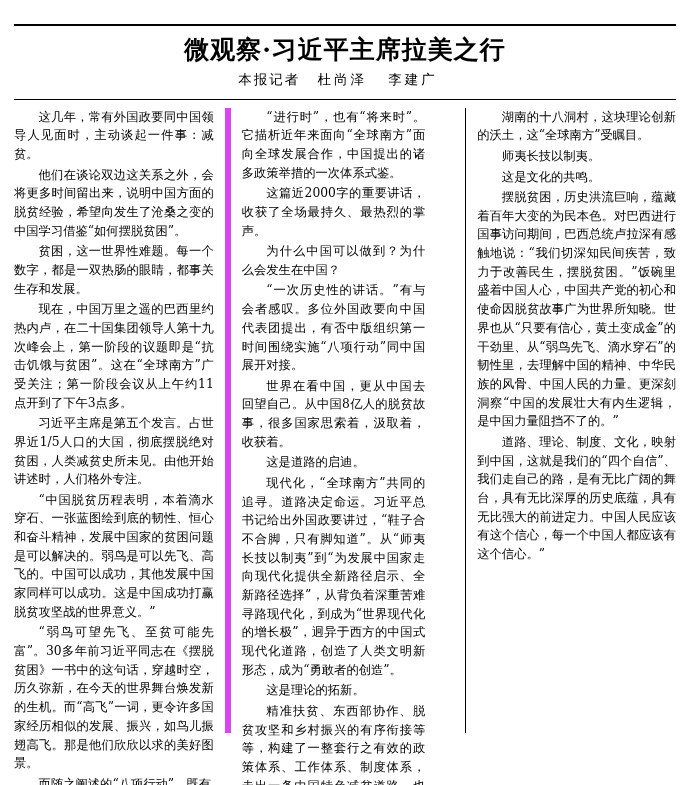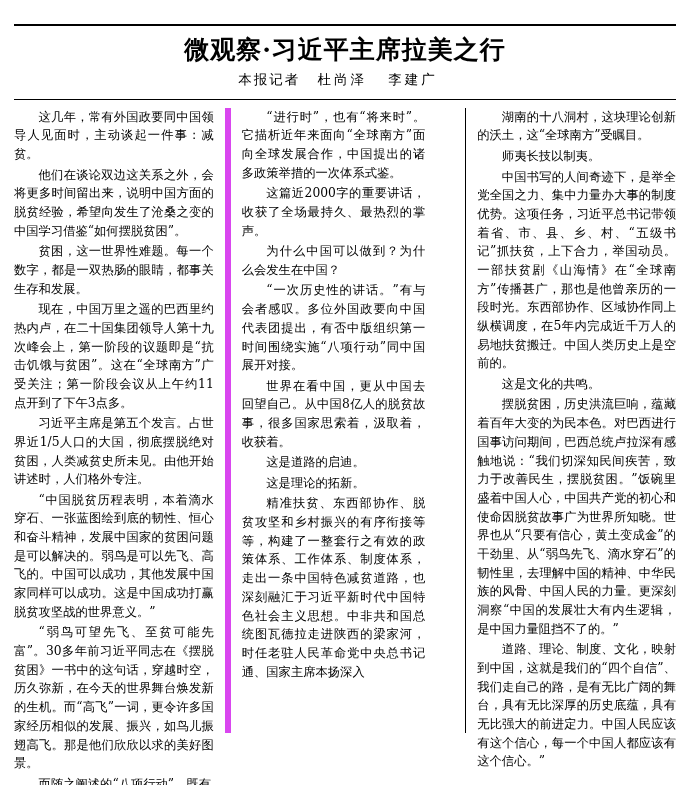--- a/index.html
+++ b/index.html
@@ -116,28 +116,28 @@
       <p>而随之阐述的“八项行动”。既有</p>
     </div>
 
     <div class="col c2">
       <p>“进行时”，也有“将来时”。它描析近年来面向“全球南方”面向全球发展合作，中国提出的诸多政策举措的一次体系式鉴。</p>
       <p>这篇近2000字的重要讲话，收获了全场最持久、最热烈的掌声。</p>
       <p>为什么中国可以做到？为什么会发生在中国？</p>
       <p>“一次历史性的讲话。”有与会者感叹。多位外国政要向中国代表团提出，有否中版组织第一时间围绕实施“八项行动”同中国展开对接。</p>
       <p>世界在看中国，更从中国去回望自己。从中国8亿人的脱贫故事，很多国家思索着，汲取着，收获着。</p>
       <p>这是道路的启迪。</p>
+      <p>现代化，“全球南方”共同的追寻。道路决定命运。习近平总书记给出外国政要讲过，“鞋子合不合脚，只有脚知道”。从“师夷长技以制夷”到“为发展中国家走向现代化提供全新路径启示、全新路径选择”，从背负着深重苦难寻路现代化，到成为“世界现代化的增长极”，迥异于西方的中国式现代化道路，创造了人类文明新形态，成为“勇敢者的创造”。</p>
       <p>这是理论的拓新。</p>
       <p>精准扶贫、东西部协作、脱贫攻坚和乡村振兴的有序衔接等等，构建了一整套行之有效的政策体系、工作体系、制度体系，走出一条中国特色减贫道路，也深刻融汇于习近平新时代中国特色社会主义思想。中非共和国总统图瓦德拉走进陕西的梁家河，时任老驻人民革命党中央总书记通、国家主席本扬深入</p>
     </div>
 
     <div class="col c3">
       <p>湖南的十八洞村，这块理论创新的沃土，这“全球南方”受瞩目。</p>
       <p>师夷长技以制夷。</p>
-      <p>中国书写的人间奇迹下，是举全党全国之力、集中力量办大事的制度优势。这项任务，习近平总书记带领着省、市、县、乡、村、“五级书记”抓扶贫，上下合力，举国动员。一部扶贫剧《山海情》在“全球南方”传播甚广，那也是他曾亲历的一段时光。东西部协作、区域协作同上纵横调度，在5年内完成近千万人的易地扶贫搬迁。中国人类历史上是空前的。</p>
       <p>这是文化的共鸣。</p>
       <p>摆脱贫困，历史洪流巨响，蕴藏着百年大变的为民本色。对巴西进行国事访问期间，巴西总统卢拉深有感触地说：“我们切深知民间疾苦，致力于改善民生，摆脱贫困。”饭碗里盛着中国人心，中国共产党的初心和使命因脱贫故事广为世界所知晓。世界也从“只要有信心，黄土变成金”的干劲里、从“弱鸟先飞、滴水穿石”的韧性里，去理解中国的精神、中华民族的风骨、中国人民的力量。更深刻洞察“中国的发展壮大有内生逻辑，是中国力量阻挡不了的。”</p>
       <p>道路、理论、制度、文化，映射到中国，这就是我们的“四个自信”、我们走自己的路，是有无比广阔的舞台，具有无比深厚的历史底蕴，具有无比强大的前进定力。中国人民应该有这个信心，每一个中国人都应该有这个信心。”</p>
 
     </div>
 
   </div>
 </div>
 
 </body></html>

